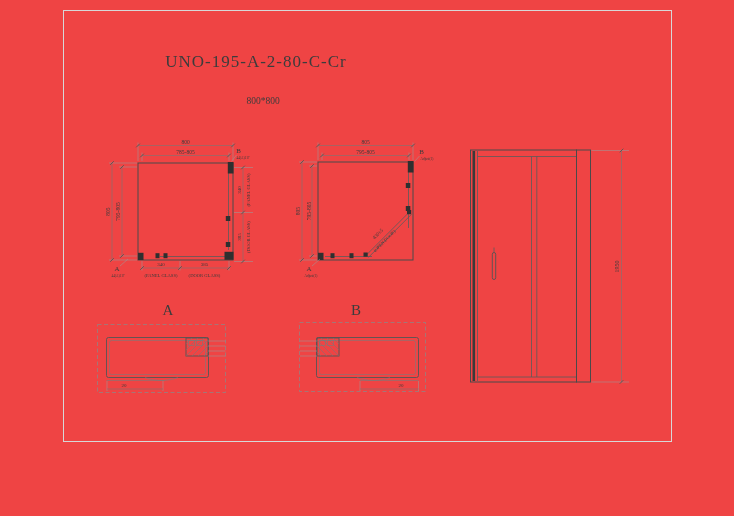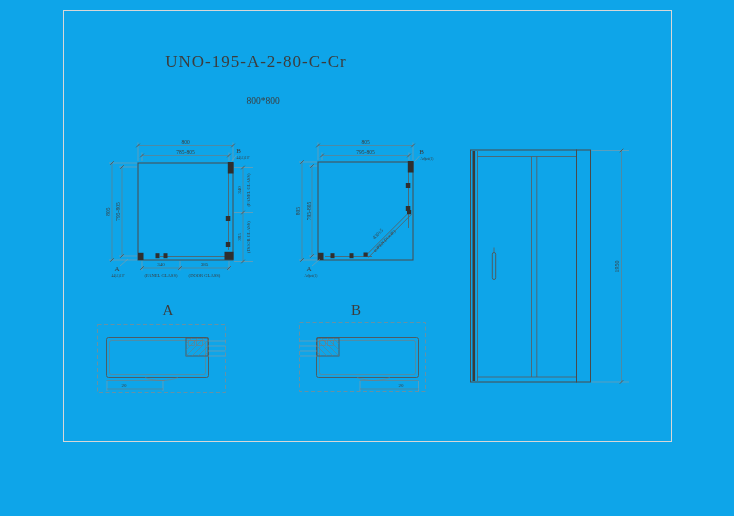--- a/index.html
+++ b/index.html
@@ -1,17 +1,17 @@
 <!DOCTYPE html>
 <html><head>
 <meta charset="utf-8">
 <style>
   html,body{margin:0;padding:0;background:#ffffff;}
   .sheet{
-    width:734px;height:516px;position:relative;background:#0ea5e9;
+    width:734px;height:516px;position:relative;background:#ef4444;
     font-family:"Liberation Serif","DejaVu Serif",serif;overflow:hidden;
   }
   svg{display:block;}
   svg text{fill:#3c3c3c;font-family:"Liberation Serif","DejaVu Serif",serif;}
   .outline{stroke:#4a4a4a;stroke-width:1;fill:none;}
   .heavy{stroke:#3a3a3a;stroke-width:2.6;fill:none;}
   .thin{stroke:#5a5a5a;stroke-width:0.8;fill:none;}
   .ext{stroke:#9a9a9a;stroke-width:0.55;fill:none;}
   .dim{stroke:#777777;stroke-width:0.6;fill:none;}
   .tick{stroke:#555555;stroke-width:0.9;fill:none;}

